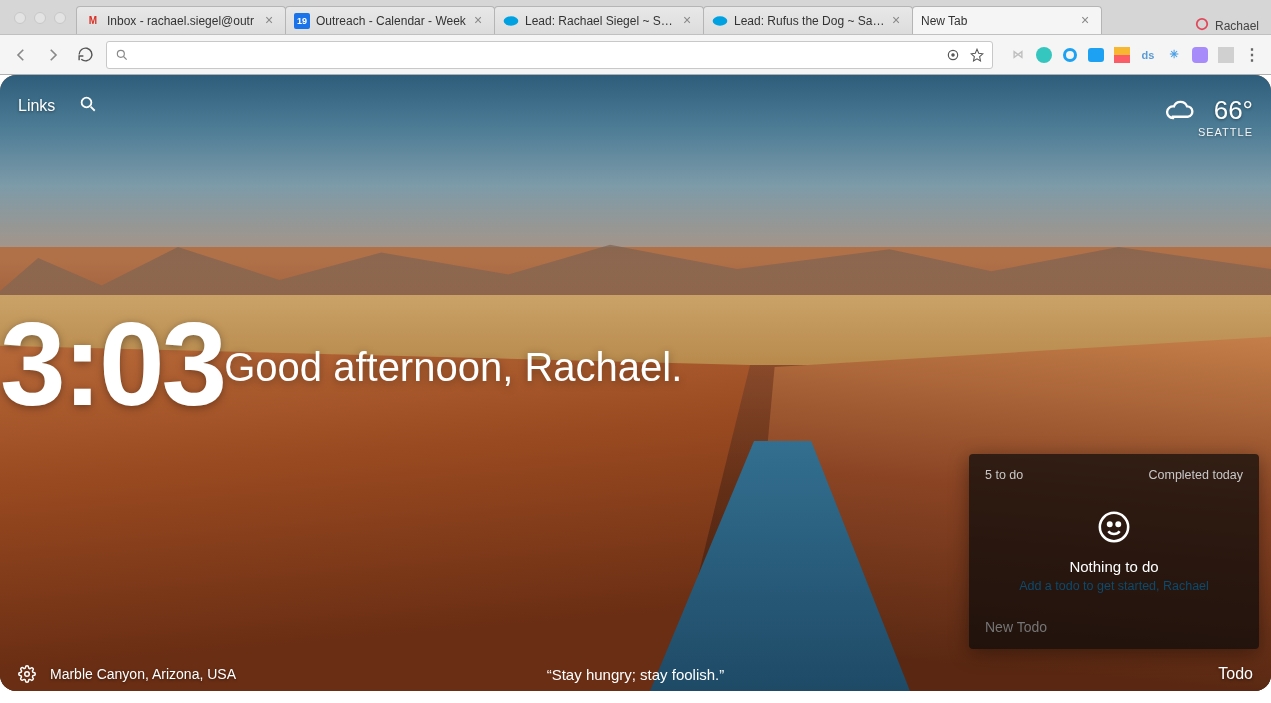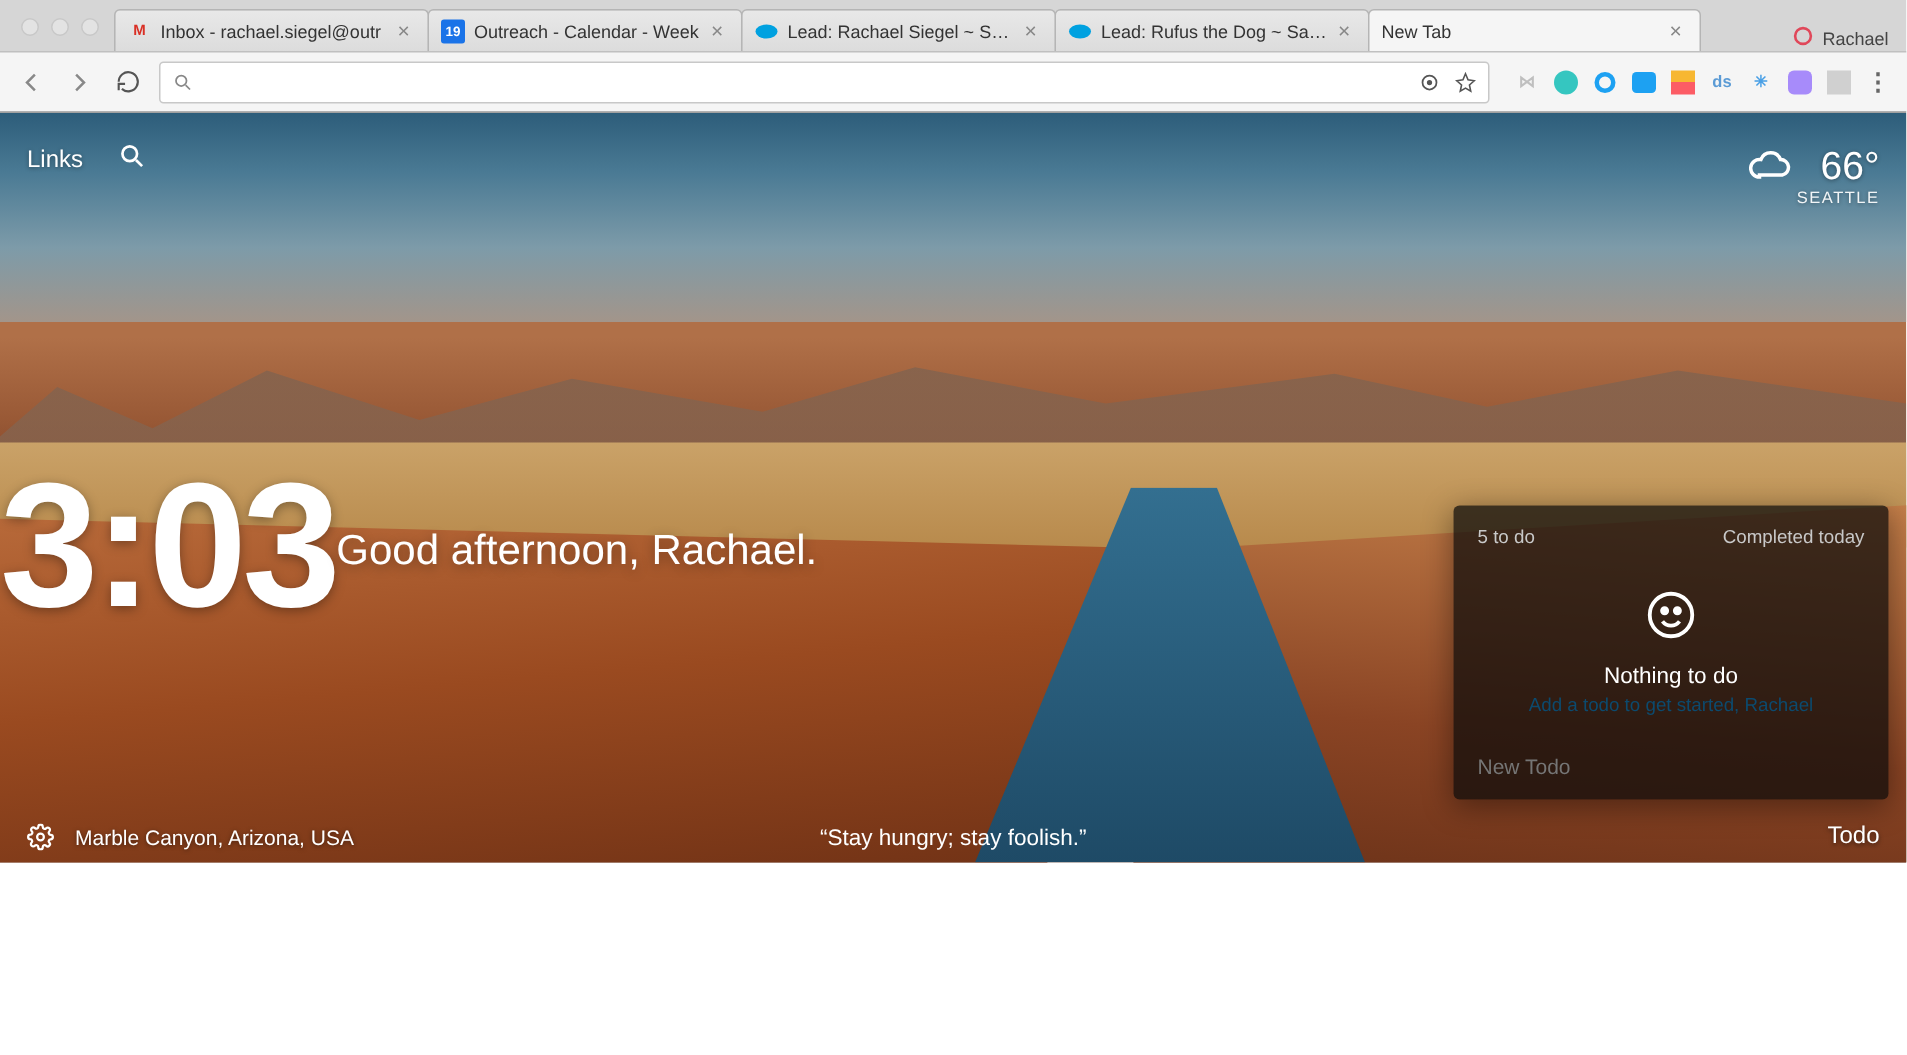--- a/index.html
+++ b/index.html
@@ -81,23 +81,24 @@
       gap: 8px;
     }
     .omnibox svg { width:14px; height:14px; color:#888;}
     .omnibox-right { display:flex; gap:10px; align-items:center; }
     .ext-icons { display:flex; gap:8px; align-items:center; padding-left:6px;}
     .ext-icon { width:18px; height:18px; display:flex; align-items:center; justify-content:center; font-size:11px; font-weight:bold;}
     
     .content {
       position: relative;
       width: 1271px;
-      height: 500px;
+      height: 616px;
       color: #fff;
       overflow: hidden;
+      border-radius: 16px;
     }
     .bg {
       position: absolute; inset: 0;
       background:
         linear-gradient(to bottom, rgba(0,0,0,0.00) 0%, rgba(0,0,0,0.0) 40%, rgba(0,0,0,0.18) 100%),
         linear-gradient(to bottom, #2d5d7a 0%, #4a7a94 8%, #7d9ba9 18%, #a3958a 28%, transparent 28%),
         linear-gradient(180deg, #b07048 30%, #8a4a2a 48%, #6b3218 68%, #4a2210 100%);
     }
     
     .plateau {
@@ -134,21 +135,21 @@
     .top-left { display:flex; gap:24px; align-items:center; font-size:16px;}
     .weather { text-align:right; }
     .weather-main { display:flex; align-items:center; gap:20px; font-size:26px; font-weight:500; justify-content:flex-end;}
     .weather-loc { font-size:11px; letter-spacing:1px; opacity:.92; }
     .center {
       position:absolute; left:0; right:0; top:230px;
       display:flex; flex-direction:row; align-items:center;
       text-shadow: 0 2px 8px rgba(0,0,0,.35);
     }
     .clock { font-size:118px; font-weight:600; letter-spacing:-3px; line-height:1;}
-    .greeting { font-size:28px; font-weight:400; margin-top:6px;}
+    .greeting { font-size:40px; font-weight:400; margin-top:6px;}
     .bottom-row {
       position:absolute; bottom:8px; left:18px; right:18px;
       display:flex; justify-content:space-between; align-items:flex-end;
       font-size:14px;
       text-shadow: 0 1px 3px rgba(0,0,0,.5);
     }
     .bottom-left { display:flex; gap:14px; align-items:center;}
     .gear { width:18px; height:18px; }
     .quote { position:absolute; bottom:8px; left:0; right:0; text-align:center; font-size:15px;}
     .todo-label { font-size:16px; font-weight:500; cursor:pointer;}
@@ -204,21 +205,21 @@
     </div>
     <div class="tab">
       <span class="favicon fi-sf">
           <svg viewBox="0 0 24 24" width="16" height="16" fill="#00a1e0">
             <ellipse cx="12" cy="12" rx="11" ry="7"></ellipse>
           </svg>
         </span>
       <span class="title">Lead: Rufus the Dog ~ Sales</span>
       <span class="close">×</span>
     </div>
-    <div class="tab active" style="width:222px">
+    <div class="tab active" style="width:190px">
       <span class="title">New Tab</span>
       <span class="close">×</span>
     </div>
 
     <div class="tab-strip-right">
       <span class="profile-badge">
         <svg viewBox="0 0 24 24">
             <circle cx="12" cy="12" r="9" fill="none" stroke="#e0485a" stroke-width="3"></circle>
           </svg>
       </span>

